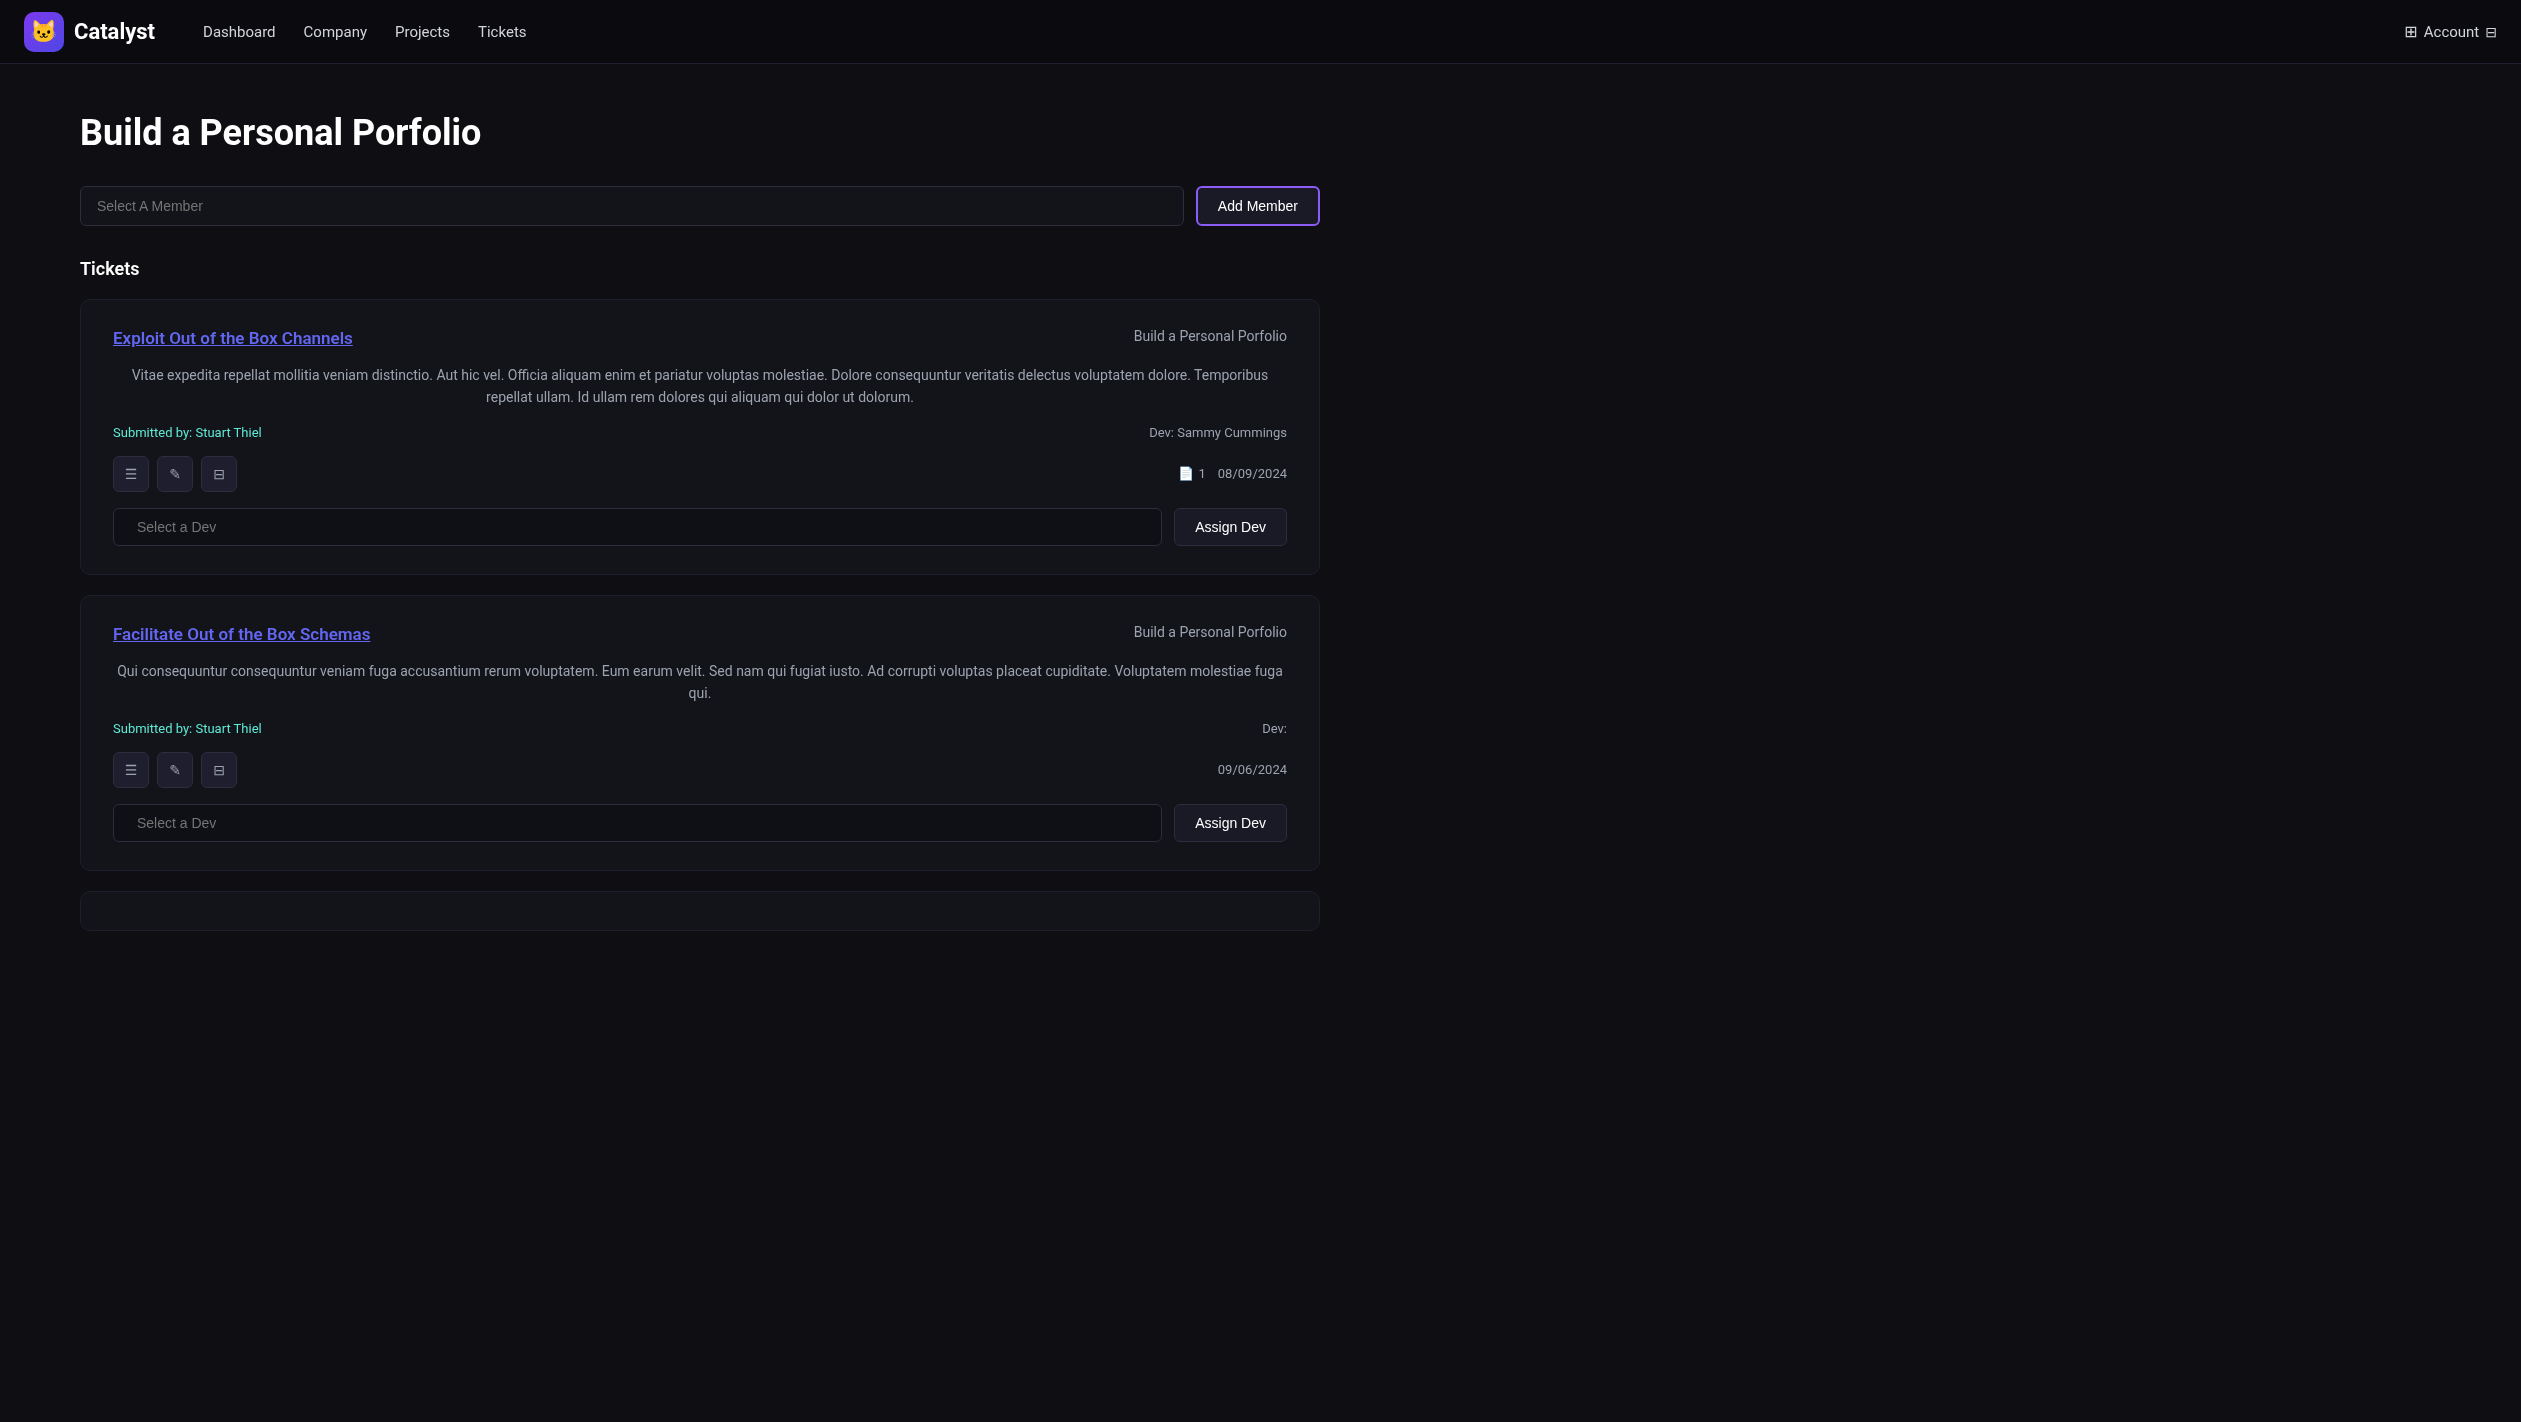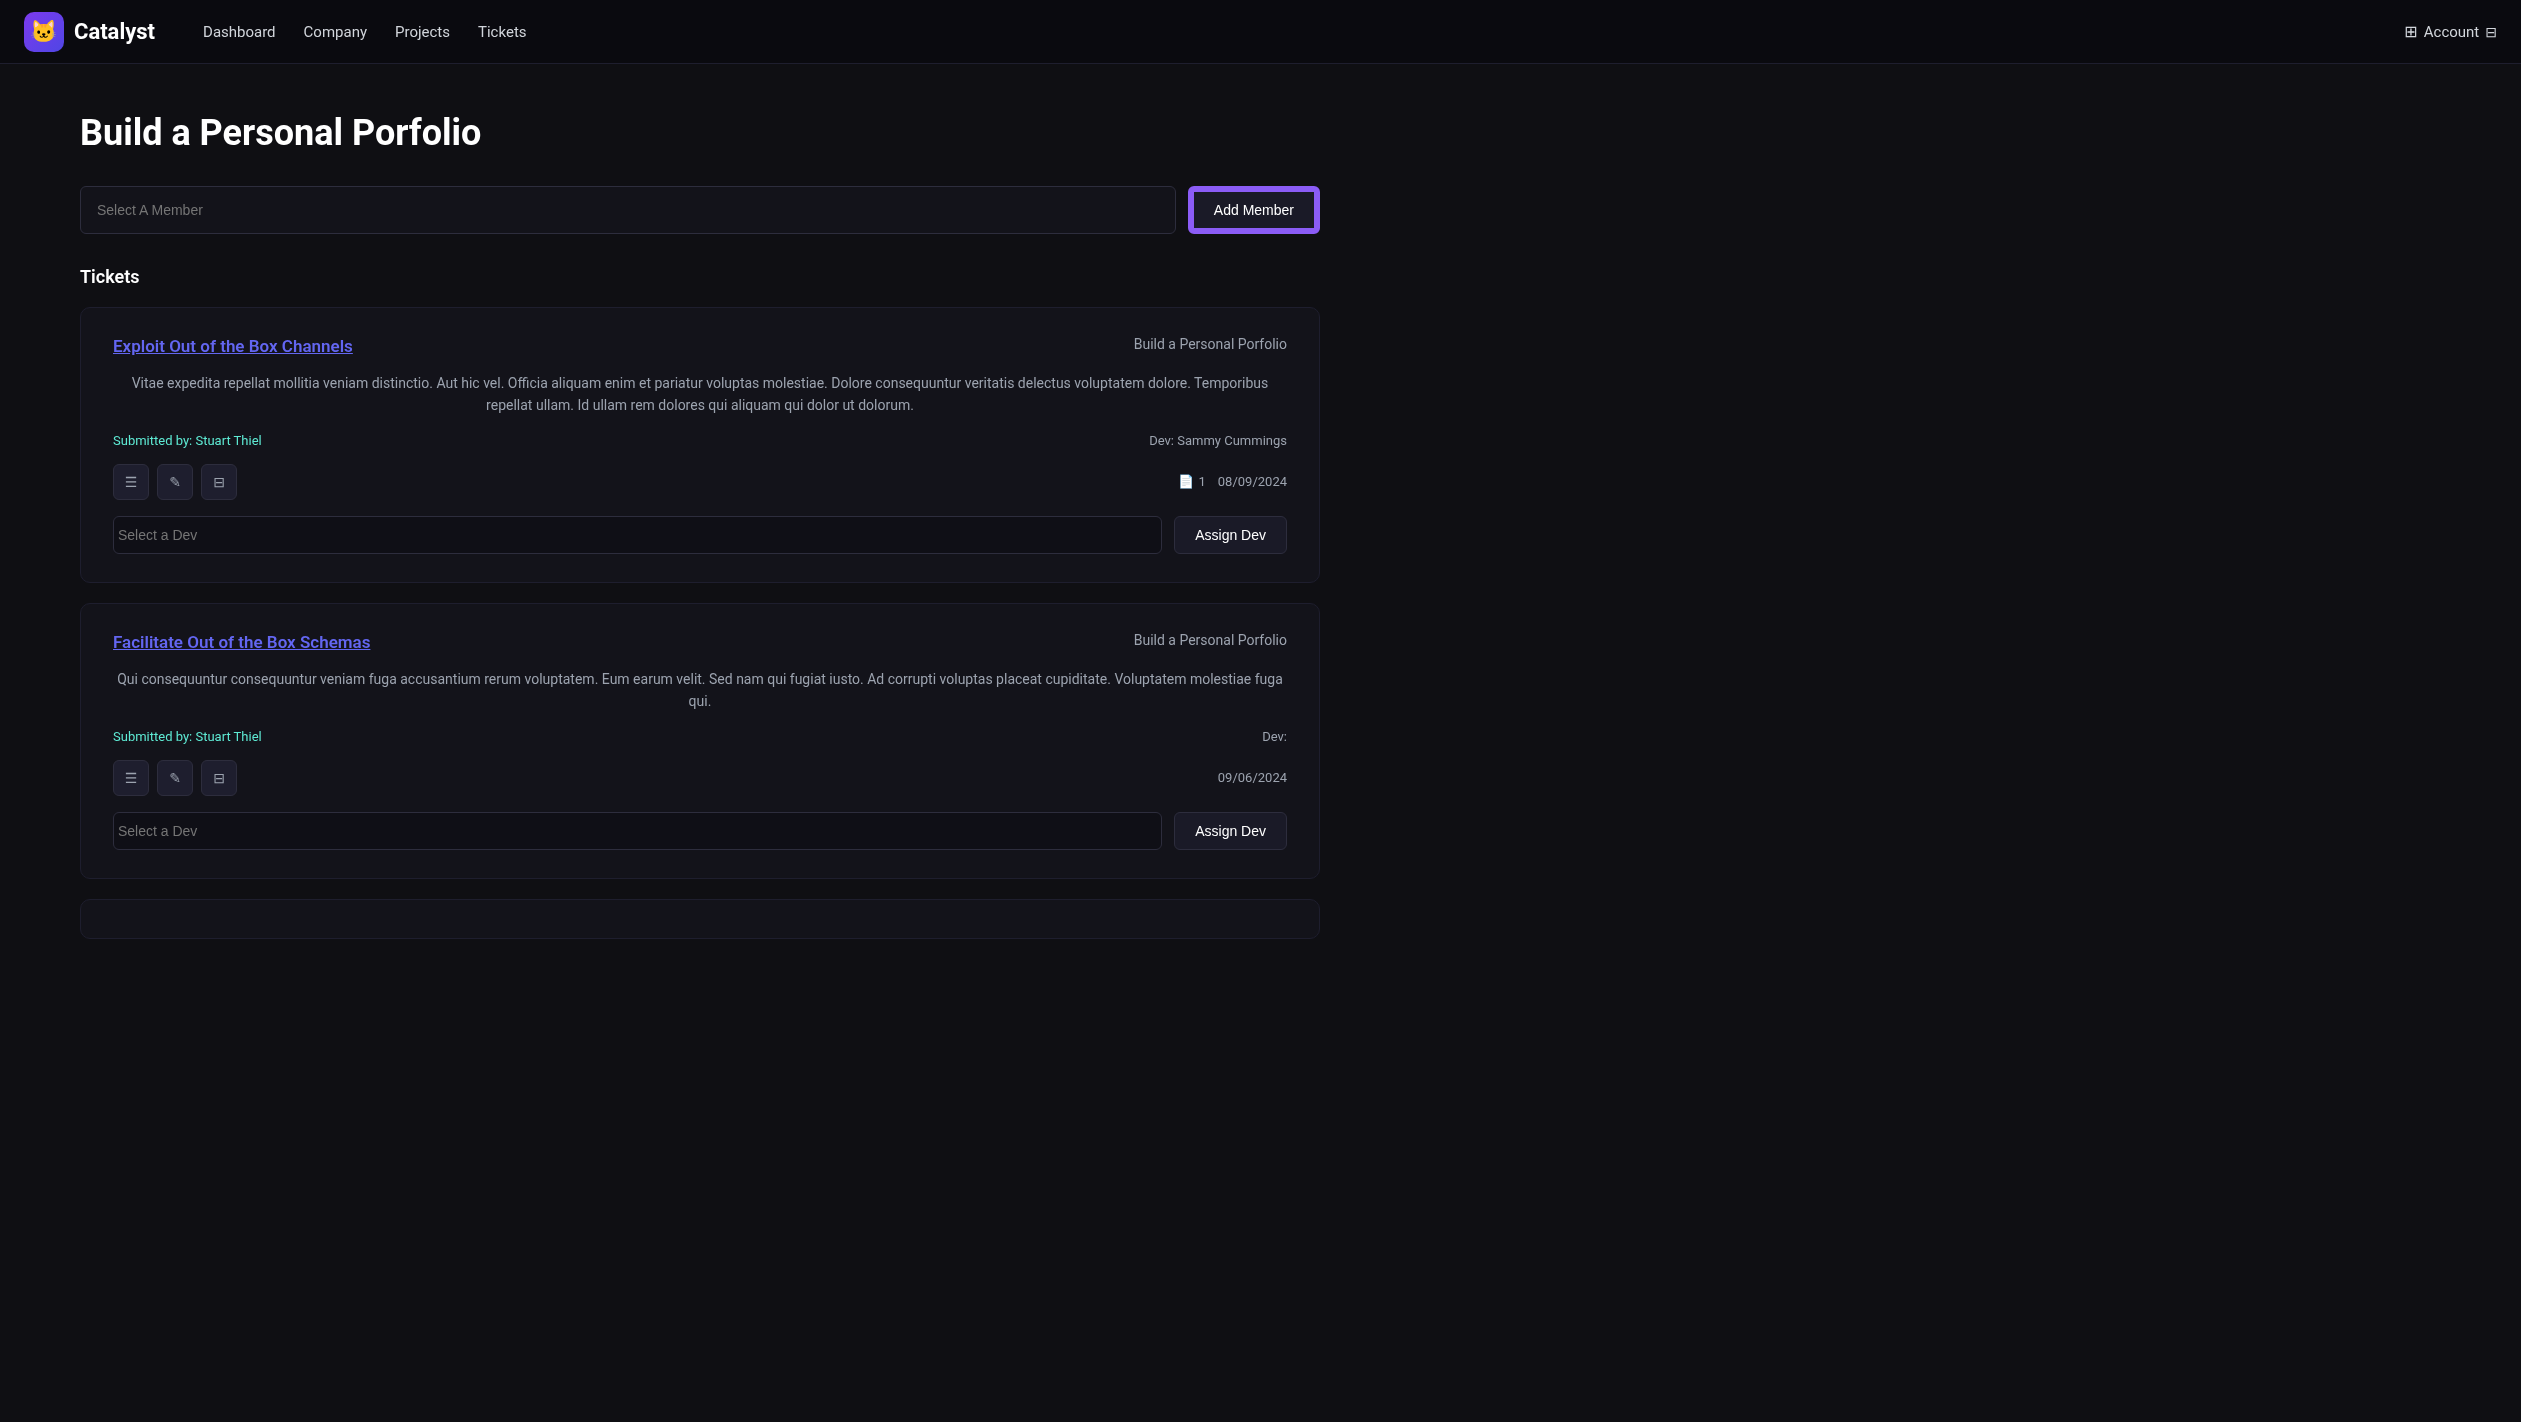--- a/index.html
+++ b/index.html
@@ -86,21 +86,21 @@
       background: #13131a;
       border: 1px solid #2d2d3d;
       border-radius: 6px;
       padding: 10px 16px;
       color: #6b7280;
       font-size: 14px;
       outline: none;
     }
     .add-member-btn {
       background: #1a1a27;
-      border: 6px solid #8b5cf6;
+      border: 2px solid #8b5cf6;
       border-radius: 6px;
       color: #ffffff;
       padding: 10px 20px;
       font-size: 14px;
       cursor: pointer;
       white-space: nowrap;
     }
 
     
     .tickets-label {
@@ -207,21 +207,21 @@
     
     .assign-dev-row {
       display: flex;
       gap: 12px;
     }
     .select-dev-input {
       flex: 1;
       background: #0f0f16;
       border: 1px solid #2d2d3d;
       border-radius: 6px;
-      padding: 10px 4px;
+      padding: 10px 23px;
       color: #6b7280;
       font-size: 14px;
       outline: none;
     }
     .assign-dev-btn {
       background: #1a1a27;
       border: 1px solid #2d2d3d;
       border-radius: 6px;
       color: #ffffff;
       padding: 10px 20px;

